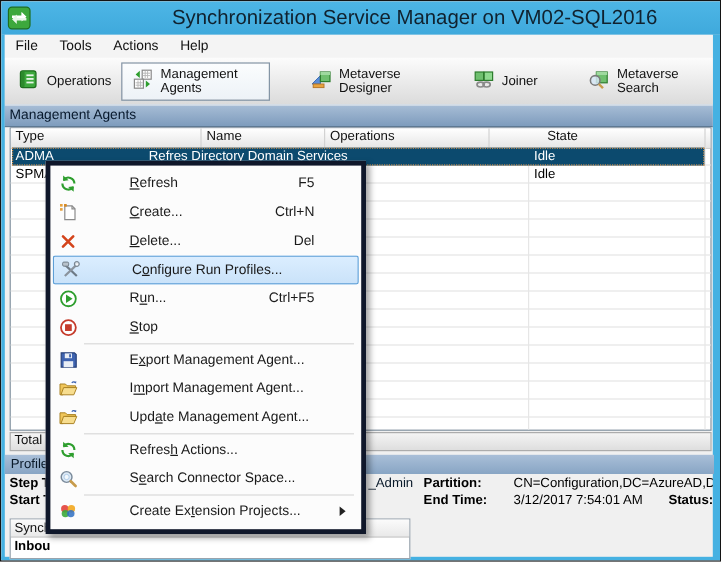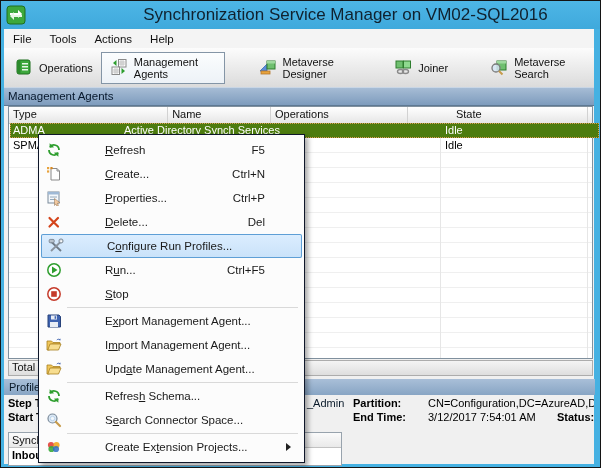--- a/index.html
+++ b/index.html
@@ -37,42 +37,42 @@
   .mahead{display:flex;height:16px;background:linear-gradient(#FFFFFF,#E6E6E6);
           border-bottom:1px solid #C2C2C2;font-size:11px;color:#111;}
   .mahead .hc{box-sizing:border-box;border-right:1px solid #D2D2D2;padding:1px 0 0 4px;overflow:hidden;white-space:nowrap;}
   .hc.c-name{width:111px;} .hc.c-type{width:172px;} .hc.c-desc{width:148px;} .hc.c-state{width:147px;margin-left:44px;} .hc.c-stub{flex:1;border-right:none;}
   .rowsbg{position:absolute;left:0;top:16px;right:0;bottom:0;
           background:repeating-linear-gradient(to bottom,transparent 0 14px,#EFEFEF 14px 15px);}
   .vline{position:absolute;top:16px;bottom:0;width:1px;background:#E6E6E6;}
   .marow{position:absolute;left:1px;width:577px;height:15px;font-size:11px;line-height:15px;}
   .marow span{position:absolute;top:0;white-space:nowrap;}
   .marow .cn{left:3px;} .marow .ct{left:114px;} .marow .cs{left:435px;}
-  .marow.sel{background:#4d7c0f;color:#FFF;outline:1px dotted #E09B54;outline-offset:-1px;padding-left:12px;}
+  .marow.sel{background:#0c4a6e;color:#FFF;outline:1px dotted #E09B54;outline-offset:-1px;}
   
   .totalbar{position:absolute;left:7px;top:359px;width:585px;height:16px;box-sizing:border-box;
             background:linear-gradient(#F4F4F4,#DEDEDE);border:1px solid #ACACAC;
             font-size:11px;line-height:13px;padding-left:3px;color:#111;overflow:hidden;white-space:nowrap;}
   
   .profband{position:absolute;left:3px;top:378px;width:591px;height:16px;box-sizing:border-box;
             background:linear-gradient(#A9BFD8,#88A5C4);font-size:11px;line-height:16px;
             padding-left:5px;color:#0A1A2A;}
   .profband .frag2{position:absolute;left:303px;top:16px;}
   .inf{position:absolute;font-size:11px;color:#000;white-space:nowrap;}
   .inf.b{font-weight:bold;}
   
   .blist{position:absolute;top:431px;height:34px;background:#FFF;border:1px solid #98A3AD;box-sizing:border-box;}
   .blist.left{left:7px;width:334px;} .blist.right{left:347px;width:245px;}
   .bhead{position:relative;height:15px;background:linear-gradient(#FBFBFB,#E9E9E9);
          border-bottom:1px solid #C2C2C2;font-size:11px;line-height:14px;padding-left:3px;
          color:#111;overflow:hidden;white-space:nowrap;box-sizing:border-box;}
   .brow{font-size:11px;font-weight:bold;line-height:15px;padding-left:3px;white-space:nowrap;overflow:hidden;}
   
   .cmenu{position:absolute;left:37px;top:133px;width:267px;background:#FCFCFC;
-         border:1px solid #0f172a;box-shadow:3px 3px 5px rgba(0,0,0,.35);
+         border:4px solid #0f172a;box-shadow:3px 3px 5px rgba(0,0,0,.35);
          padding:3px 0;z-index:10;box-sizing:border-box;}
   .mi{position:relative;height:24px;display:flex;align-items:center;font-size:11.5px;color:#1A1A1A;}
   .mi .ic{width:16px;height:16px;margin-left:7px;flex:0 0 auto;}
   .mi .ic svg{width:16px;height:16px;display:block;}
   .mi .lbl{position:absolute;left:66px;top:50%;transform:translateY(-50%);white-space:nowrap;}
   .mi .sc{position:absolute;right:39px;top:50%;transform:translateY(-50%);}
   .accel{text-decoration:underline;}
   .mi.hl{background:linear-gradient(#DCEEFF,#C9E2F9);box-shadow:inset 0 0 0 1px #5E9FD6;
          border-radius:2px;margin:0 2px;}
   .msep{height:3px;display:flex;align-items:center;}
@@ -168,21 +168,21 @@
       <div class="hc c-state">State</div>
       <div class="hc c-stub"></div>
     </div>
     <div class="rowsbg"></div>
     <div class="vline" style="left:111px;"></div>
     <div class="vline" style="left:283px;"></div>
     <div class="vline" style="left:431px;"></div>
     <div class="vline" style="left:578px;"></div>
     <div class="marow sel" style="top:16px;">
       <span class="cn">ADMA</span>
-      <span class="ct">Active Directory Synch Services</span>
+      <span class="ct">Refres Directory Domain Services</span>
       <span class="cs">Idle</span>
     </div>
     <div class="marow" style="top:31px;">
       <span class="cn">SPMA</span>
       <span class="cs">Idle</span>
     </div>
   </div>
 
   <div class="totalbar">Total n</div>
 
@@ -226,32 +226,20 @@
             <rect x="1" y="4.4" width="2.2" height="2.2" fill="#E8A33D"></rect>
             <rect x="4.4" y="1" width="2.2" height="2.2" fill="#D9881F"></rect>
           </svg>
         </span>
       <span class="lbl"><span></span><span class="accel">C</span><span>reate...</span></span>
       <span class="sc">Ctrl+N</span>
     </div>
     <div class="mi">
       <span class="ic">
           <svg viewBox="0 0 16 16">
-            <rect x="2" y="2" width="11" height="11" fill="#F4F8FC" stroke="#7A8A9A"></rect>
-            <rect x="2" y="2" width="11" height="2.5" fill="#9FB9D6"></rect>
-            <path d="M4 7h7M4 9.5h5" stroke="#8AA0B5" stroke-width="0.9"></path>
-            <path d="M8.5 8.5l5.5 4.2-2.6.6 1.1 2.1-1.6.8-1.1-2.3-1.3 1.6z" fill="#F2C9A0" stroke="#8A6A4A" stroke-width="0.5"></path>
-          </svg>
-        </span>
-      <span class="lbl"><span></span><span class="accel">P</span><span>roperties...</span></span>
-      <span class="sc">Ctrl+P</span>
-    </div>
-    <div class="mi">
-      <span class="ic">
-          <svg viewBox="0 0 16 16">
             <path d="M3.5 4l8.5 8.5M12 4L3.5 12.5" stroke="#D4441B" stroke-width="2.2" stroke-linecap="round"></path>
           </svg>
         </span>
       <span class="lbl"><span></span><span class="accel">D</span><span>elete...</span></span>
       <span class="sc">Del</span>
     </div>
     <div class="mi hl">
       <span class="ic">
           <svg viewBox="0 0 16 16">
             <path d="M3 3.5l10 9.5" stroke="#6E7A86" stroke-width="1.8"></path>
@@ -324,21 +312,21 @@
     <div class="msep"></div>
     <div class="mi">
       <span class="ic">
           <svg viewBox="0 0 16 16">
             <path d="M13 8a5 5 0 0 0-9-3" fill="none" stroke="#2E9E2E" stroke-width="1.8"></path>
             <path d="M3.6 1.2v4.6l4.6-.6z" fill="#2E9E2E"></path>
             <path d="M3 8a5 5 0 0 0 9 3" fill="none" stroke="#2E9E2E" stroke-width="1.8"></path>
             <path d="M12.4 14.8v-4.6l-4.6.6z" fill="#2E9E2E"></path>
           </svg>
         </span>
-      <span class="lbl"><span>Refres</span><span class="accel">h</span><span> Schema...</span></span>
+      <span class="lbl"><span>Refres</span><span class="accel">h</span><span> Actions...</span></span>
       <span class="sc"></span>
     </div>
     <div class="mi">
       <span class="ic">
           <svg viewBox="0 0 16 16">
             <circle cx="6.5" cy="6.5" r="4.5" fill="#DCE9F5" stroke="#7A8A9A" stroke-width="1.2"></circle>
             <circle cx="6.5" cy="6.5" r="2.2" fill="#F3F8FC" stroke="#AECBE8" stroke-width="0.8"></circle>
             <line x1="10" y1="10" x2="14" y2="14" stroke="#C79B4B" stroke-width="2.2" stroke-linecap="round"></line>
           </svg>
         </span>

